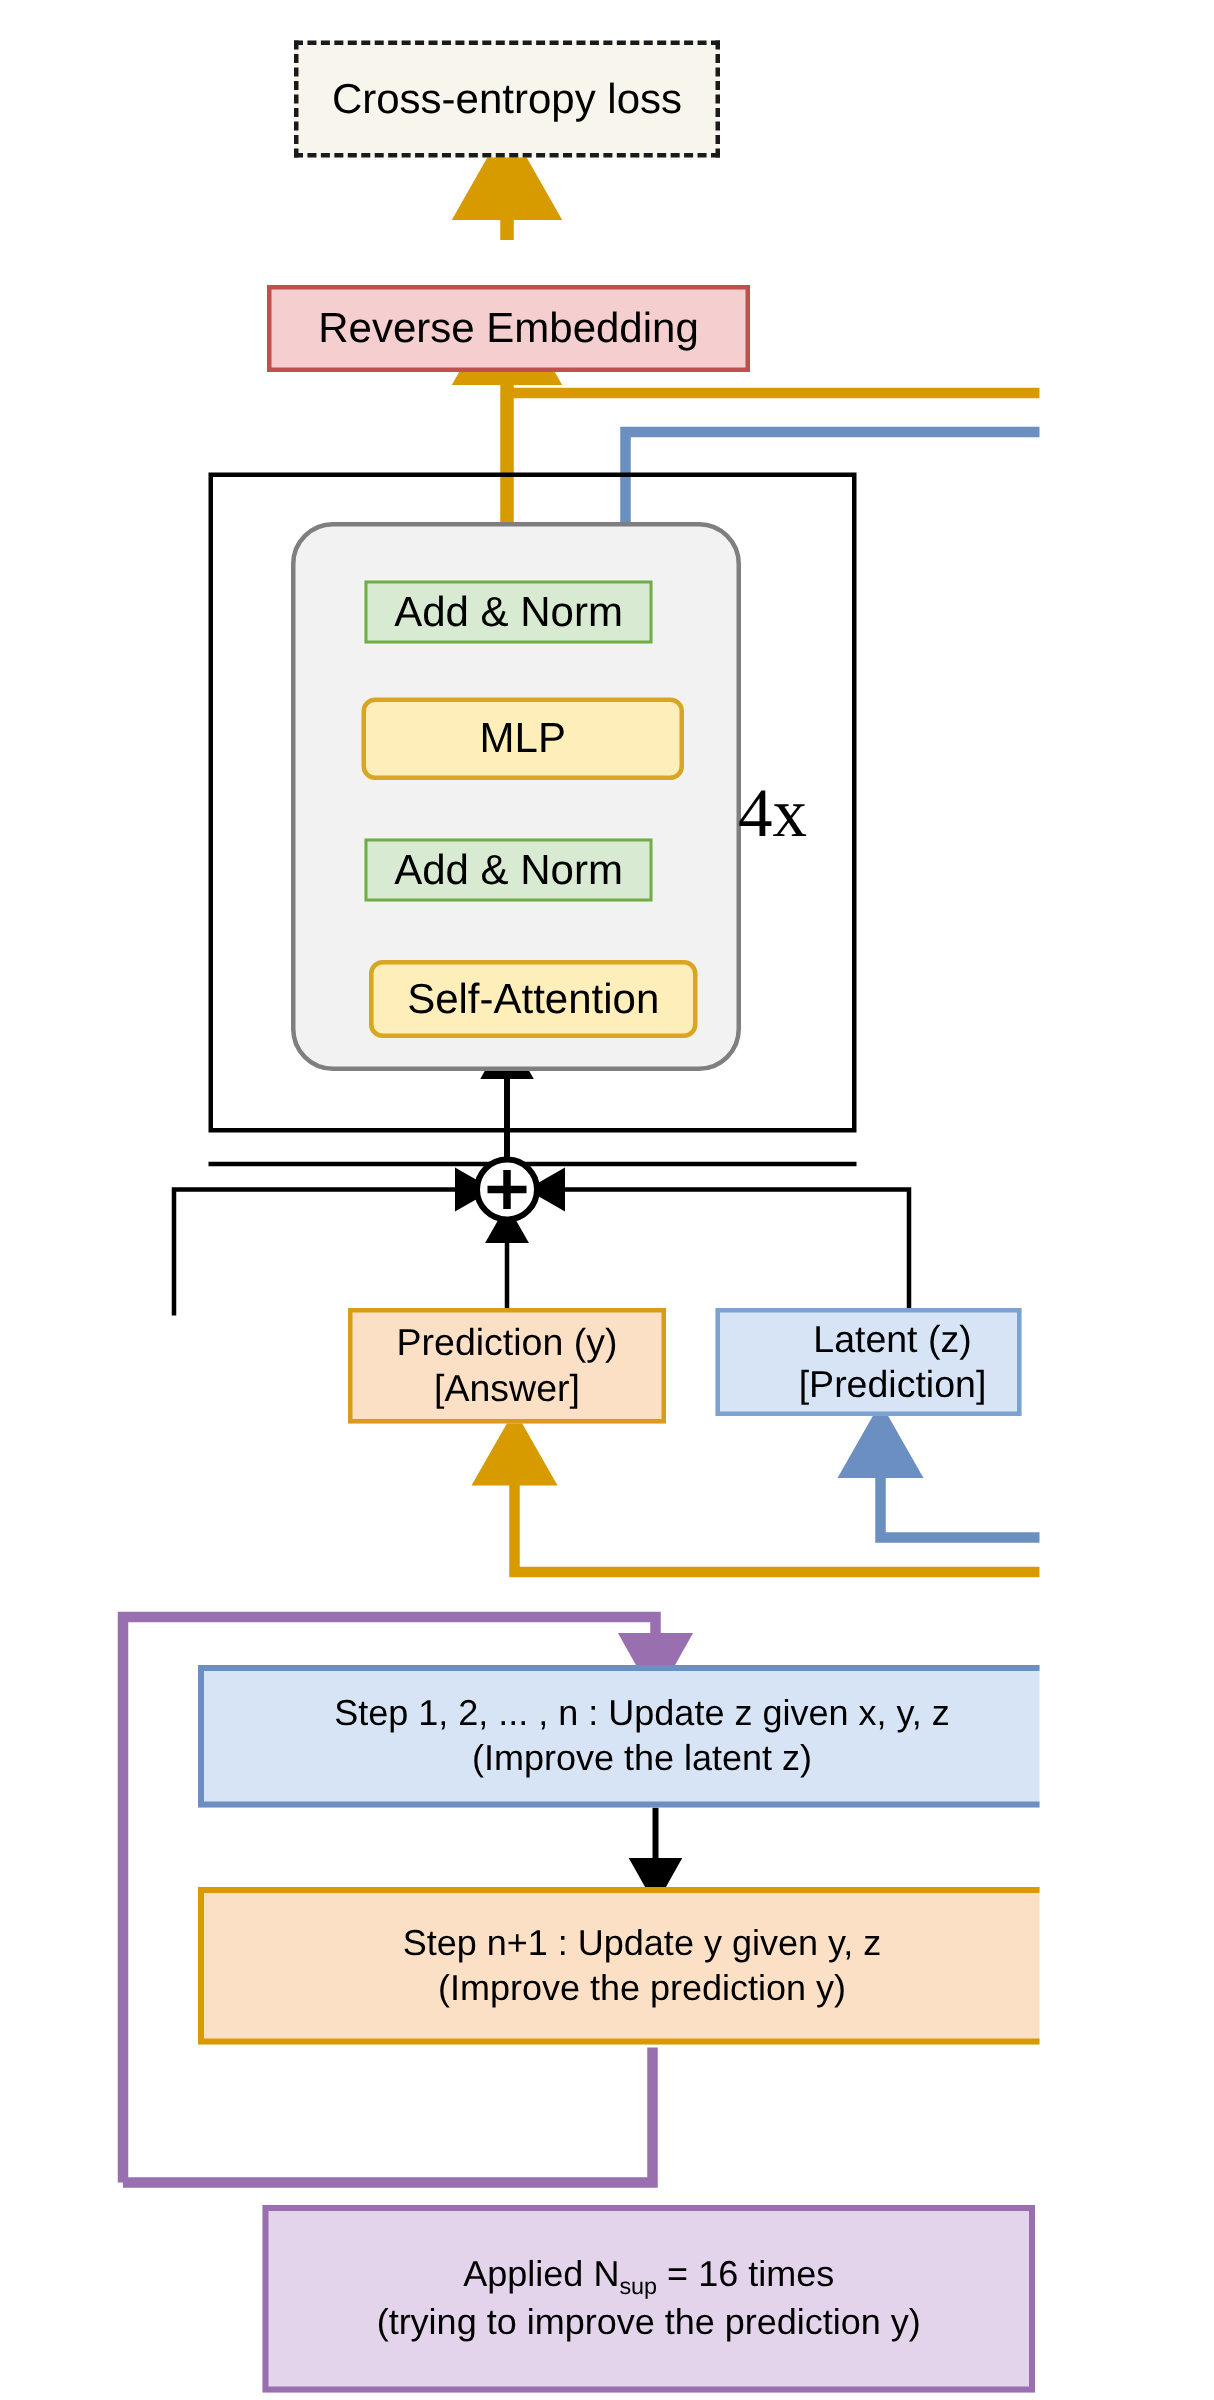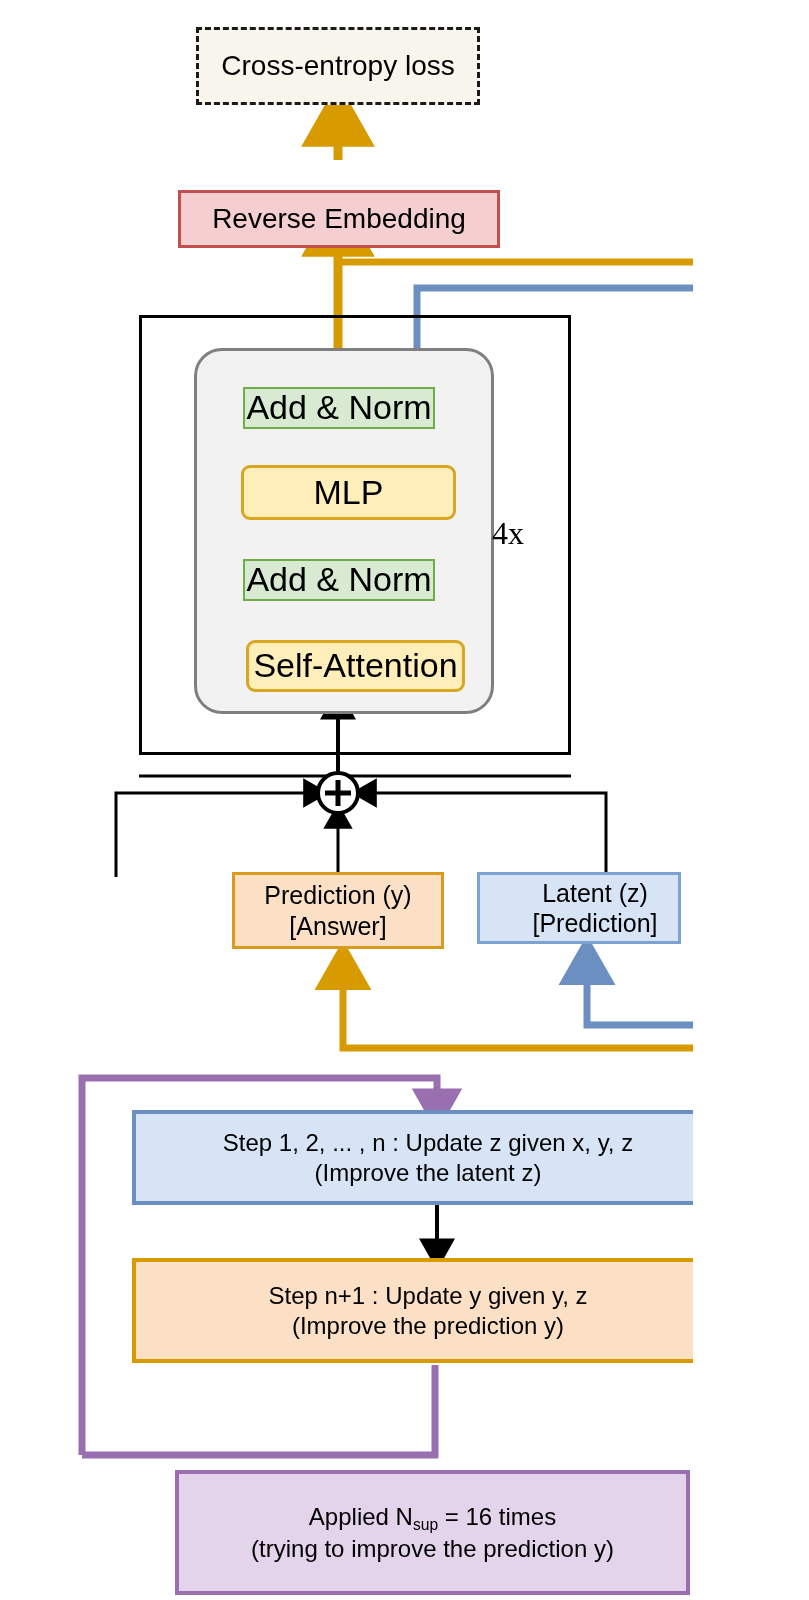--- a/index.html
+++ b/index.html
@@ -2,36 +2,36 @@
 <html><head>
 <meta charset="utf-8">
 <style>
   html,body{margin:0;padding:0;background:#ffffff;}
   body{width:809px;height:1600px;font-family:"Liberation Sans",sans-serif;}
   #stage{position:relative;width:693px;height:1600px;overflow:hidden;background:#fff;}
   svg#wires{position:absolute;left:0;top:0;width:809px;height:1600px;}
   .node{position:absolute;box-sizing:border-box;display:flex;align-items:center;
         justify-content:center;text-align:center;color:#000;line-height:1.22;}
   .t28{font-size:28px;}
-  .t26{font-size:34px;}
+  .t26{font-size:28px;}
   .t25{font-size:25px;}
   .t24{font-size:24px;}
   .loss-box{border:3px dashed #1a1a1a;background:#f7f5ec;}
   .rev-box{border:3px solid #c0504d;background:#f5ced0;}
   .outer-box{border:3px solid #000;background:transparent;}
   .gray-box{border:3px solid #7f7f7f;background:#f2f2f2;border-radius:28px;}
   .green-box{border:2px solid #70ad47;background:#d9ead3;}
   .yellow-box{border:3px solid #d8a623;background:#fdeeba;border-radius:9px;margin-left:10px;}
   .input-box{border:3px solid #808080;background:#f2f2f2;}
   .pred-box{border:3px solid #d99b1c;background:#fce0c6;}
   .latent-box{border:3px solid #7ba2d0;background:#d7e4f5;}
   .step-blue{border:4px solid #6a8fc0;background:#d7e4f5;}
   .step-orange{border:4px solid #d79b00;background:#fce0c6;}
   .applied-box{border:4px solid #9a6fb0;background:#e3d4ec;}
-  .rep-label{position:absolute;font-family:"Liberation Serif",serif;font-size:32px;color:#000;}
+  .rep-label{position:absolute;font-family:"Liberation Serif",serif;font-size:46px;color:#000;}
   .twoline{flex-direction:column;}
   sub{font-size:0.65em;vertical-align:-0.28em;margin-top:27px;}
 </style>
 </head>
 <body>
 
 <div id="stage">
 
   <svg id="wires" viewBox="0 0 809 1600" xmlns="http://www.w3.org/2000/svg">
     <defs>

